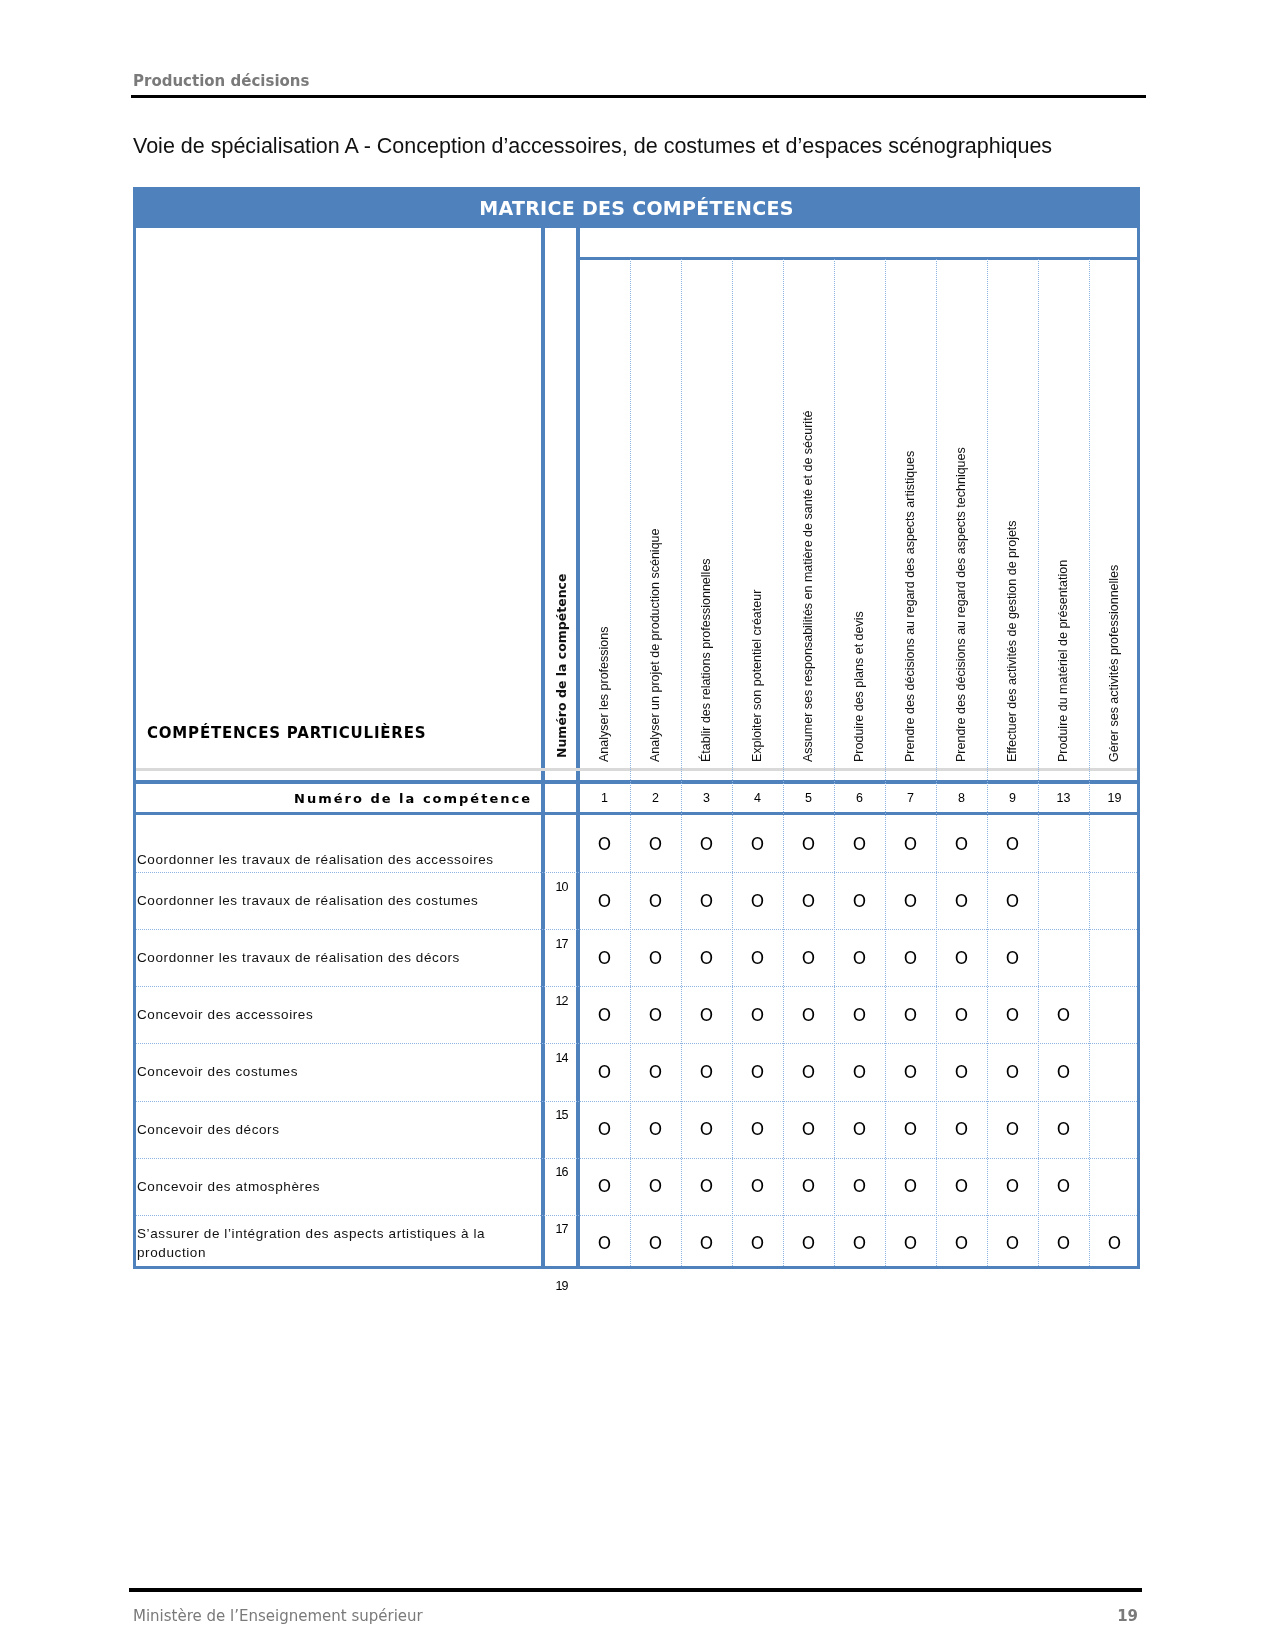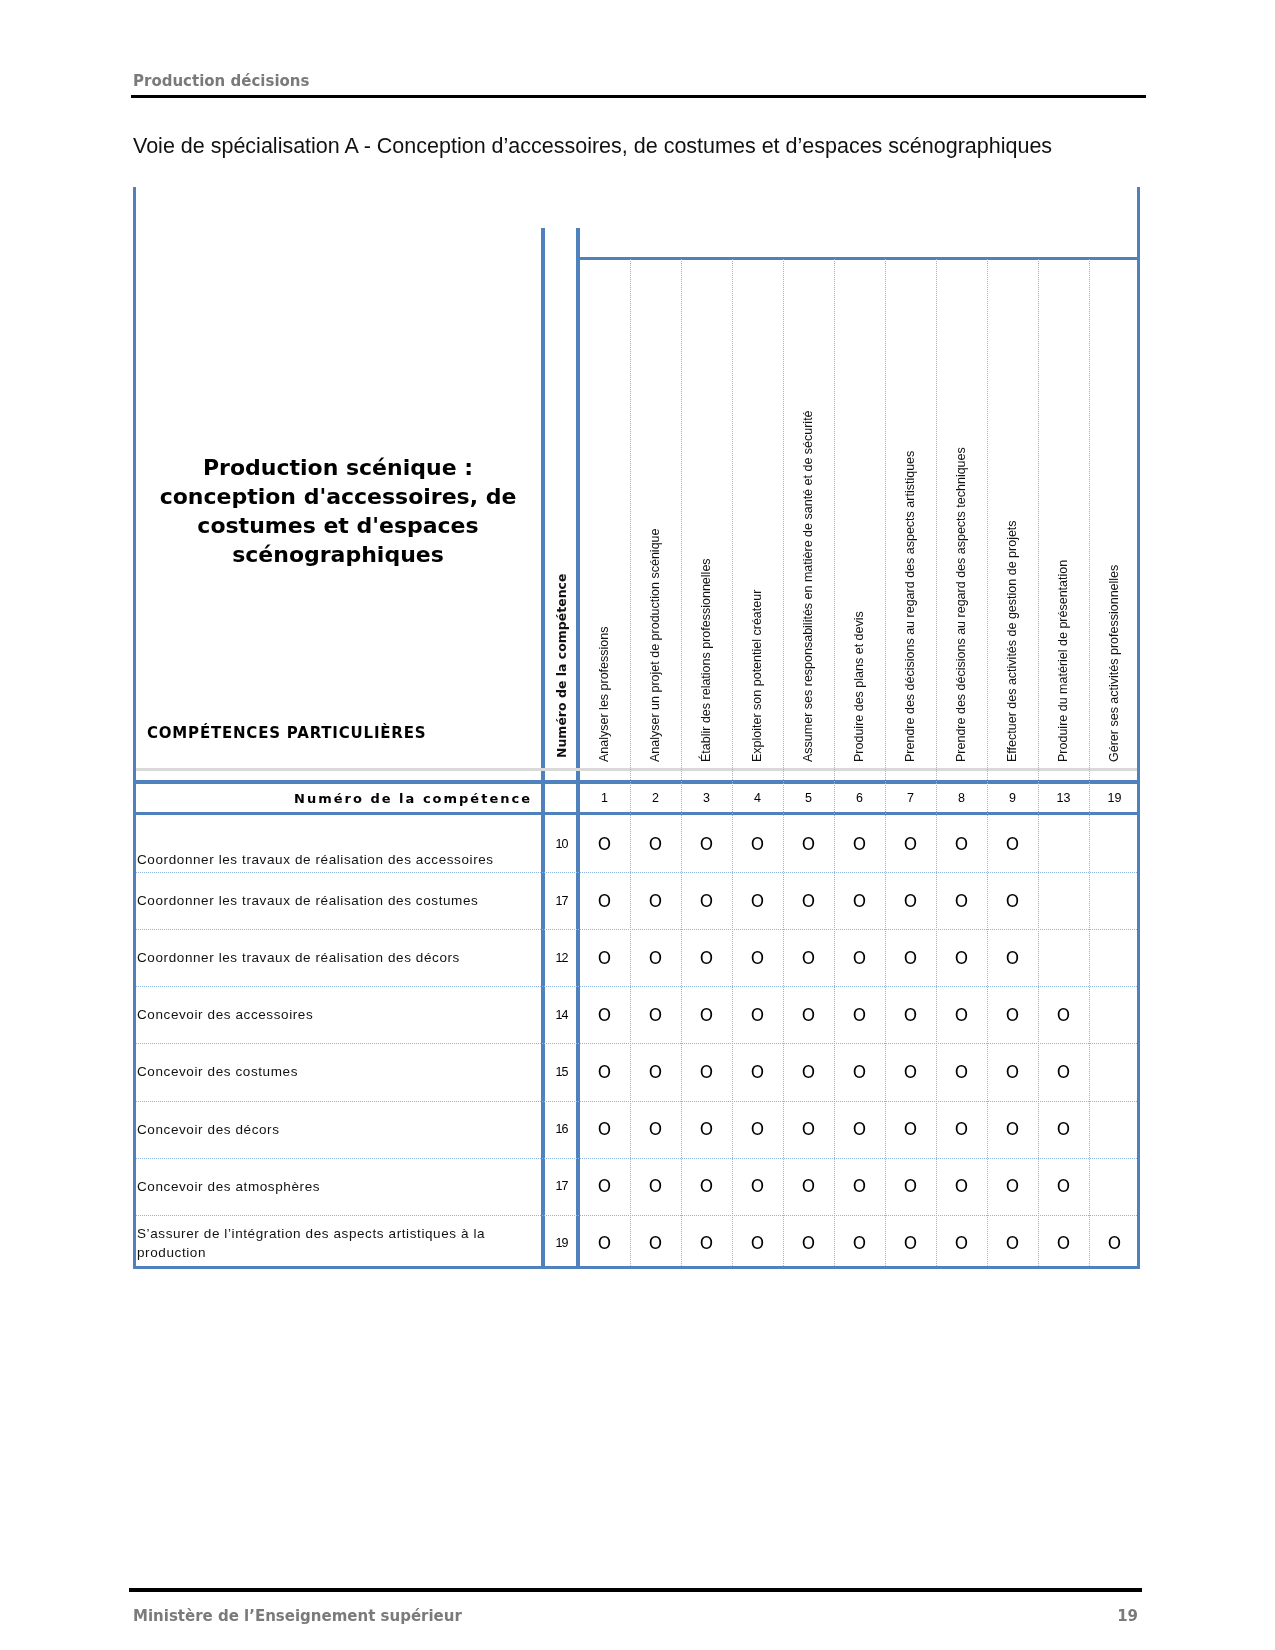--- a/index.html
+++ b/index.html
@@ -20,37 +20,37 @@
   .part-label { position:absolute; left:14px; top:537px; font-size:15px; font-weight:bold; letter-spacing:0.8px; }
   .gen-label { position:absolute; left:446px; top:42px; width:561px; height:30px; display:flex; align-items:center; justify-content:center; font-size:15px; font-weight:bold; }
 
   .rot { position:absolute; transform:rotate(-90deg); transform-origin:left top; white-space:nowrap; font-family:"Liberation Sans", sans-serif; font-size:12.5px; color:#111; }
   .rot.bold { font-family:"DejaVu Sans", sans-serif; font-weight:bold; font-size:12.5px; }
 
   .num-label { position:absolute; left:0; top:597px; width:399px; height:28px; display:flex; align-items:center; justify-content:flex-end; font-size:13px; font-weight:bold; letter-spacing:2px; }
   .gen-num { position:absolute; top:597px; height:28px; width:51px; display:flex; align-items:center; justify-content:center; font-size:12.5px; font-family:"Liberation Sans", sans-serif; }
 
   .row-label { position:absolute; left:4px; width:400px; display:flex; align-items:center; font-family:"Liberation Sans", sans-serif; font-size:13.5px; letter-spacing:0.6px; line-height:19px; color:#111; }
-  .row-num { position:absolute; left:411px; width:35px; display:flex; align-items:center; justify-content:center; font-size:12.5px; font-family:"Liberation Sans", sans-serif; letter-spacing:-1px; }
+  .row-num { position:absolute; left:411px; width:35px; display:flex; align-items:center; justify-content:center; font-size:12.5px; font-family:"Liberation Sans", sans-serif; letter-spacing:-1px;margin-top:43px; }
   .mark { position:absolute; width:51px; display:flex; align-items:center; justify-content:center; font-size:17px; font-family:"DejaVu Sans", sans-serif; }
 
   .foot-rule { position:absolute; left:129px; top:1588px; width:1013px; height:4px; background:#000; }
-  .foot-left { position:absolute; left:133px; top:1607px; font-size:15px; font-weight:bold; color:#7a7a7a; }
+  .foot-left { position:absolute; left:133px; top:1607px; font-size:15px; font-weight:normal; color:#7a7a7a; }
   .foot-right { position:absolute; left:1100px; width:38px; top:1607px; font-size:15px; font-weight:bold; color:#7a7a7a; text-align:right; }
 </style>
 </head>
 <body>
 
 <div class="running-head">Production décisions</div>
 <div class="head-rule"></div>
 <div class="section-title">Voie de spécialisation A - Conception d’accessoires, de costumes et d’espaces scénographiques</div>
 
 <div class="matrix" id="matrix">
-
-  <div class="prog-title">Production scénique : conception d'accessoires, de costumes et d'espaces scénographiques</div>
+  <div class="band">MATRICE DES COMPÉTENCES</div>
+
   <div class="part-label">COMPÉTENCES PARTICULIÈRES</div>
 
   <div class="rot bold" id="num-vert" style="left: 421px; top: 571px;">Numéro de la compétence</div>
 
   <div class="num-label">Numéro de la compétence</div>
 
   <div id="dyn">
       <div class="vline" style="left:0;top:0;width:3px;height:1082px"></div>
       <div class="vline" style="left:1004px;top:0;width:3px;height:1082px"></div>
       <div class="hline" style="left:0;top:1079px;width:1007px;height:3px"></div>

